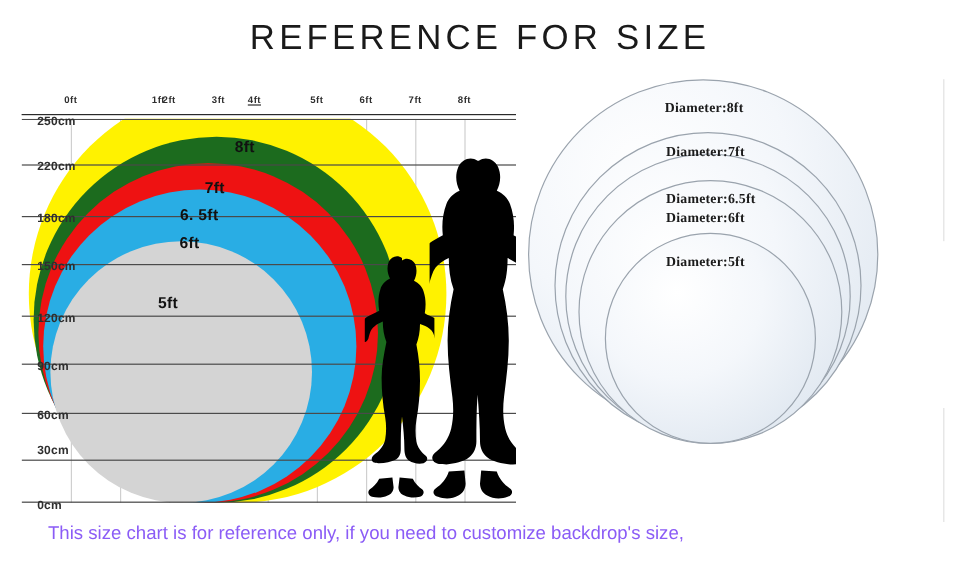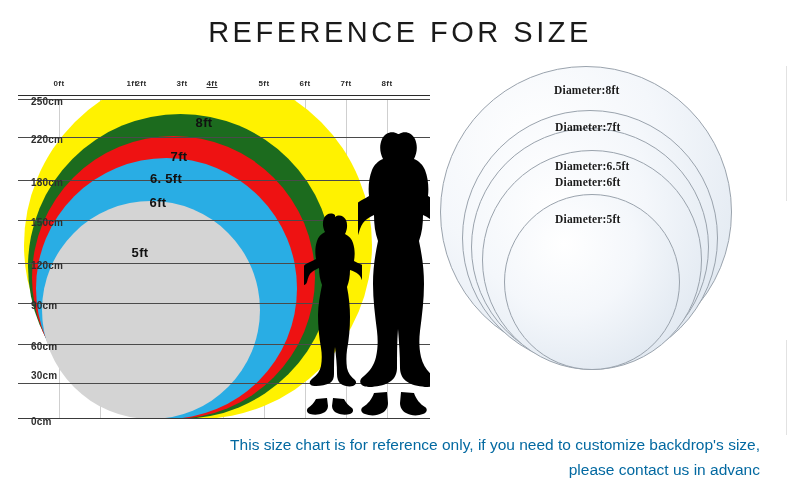--- a/index.html
+++ b/index.html
@@ -54,22 +54,22 @@
           font-weight:bold;color:#1b1b1b;white-space:nowrap;letter-spacing:.2px;}
 
   
   .brackets{position:absolute;left:436px;top:344px;width:344px;height:84px;}
   .bracket{position:absolute;height:11px;border:1.6px solid #4d4d4d;border-top:none;
            transform:scaleY(-1);}
   .bkt-label{position:absolute;font-size:13px;color:#2b2b2b;text-align:center;
              white-space:nowrap;transform:translateX(-50%);}
 
   
-  .caption{position:absolute;left:40px;right:40px;top:432px;text-align:right;
-           font-size:15.5px;line-height:25px;color:#0369a1;}
+  .caption{position:absolute;left:40px;right:40px;top:432px;text-align:left;
+           font-size:15.5px;line-height:25px;color:#8b5cf6;}
 
   .edge-line{position:absolute;width:1px;background:#e2e2e2;}
 </style>
 </head>
 <body>
 
 <div id="page">
 
   <div class="title">REFERENCE FOR SIZE</div>
 
@@ -172,16 +172,15 @@
     <div class="dlabel" style="left:118px;top:26px;">Diameter:8ft</div>
     <div class="dlabel" style="left:119px;top:63px;">Diameter:7ft</div>
     <div class="dlabel" style="left:119px;top:82px;margin-top:20px;">Diameter:6.5ft</div>
     <div class="dlabel" style="left:119px;top:106px;margin-top:12px;">Diameter:6ft</div>
     <div class="dlabel" style="left:119px;top:155px;">Diameter:5ft</div>
   </div>
 
 
   <div class="caption">
     <div>This size chart is for reference only, if you need to customize backdrop's size,</div>
-    <div>please contact us in advanc</div>
   </div>
 
 </div>
 
 </body></html>

